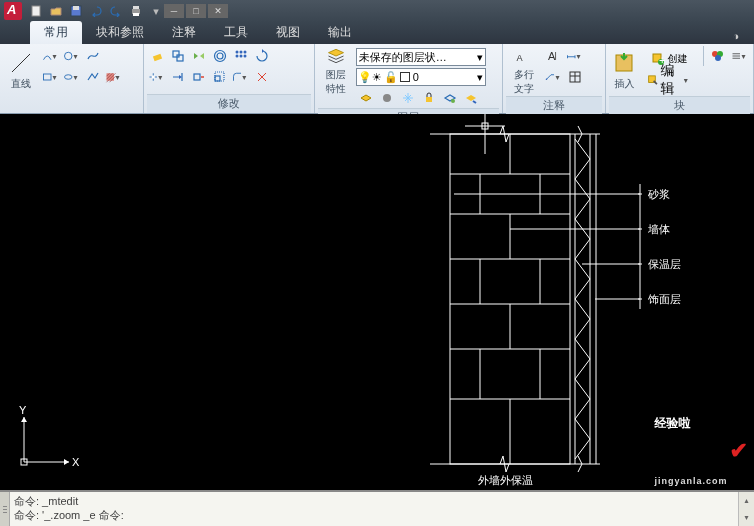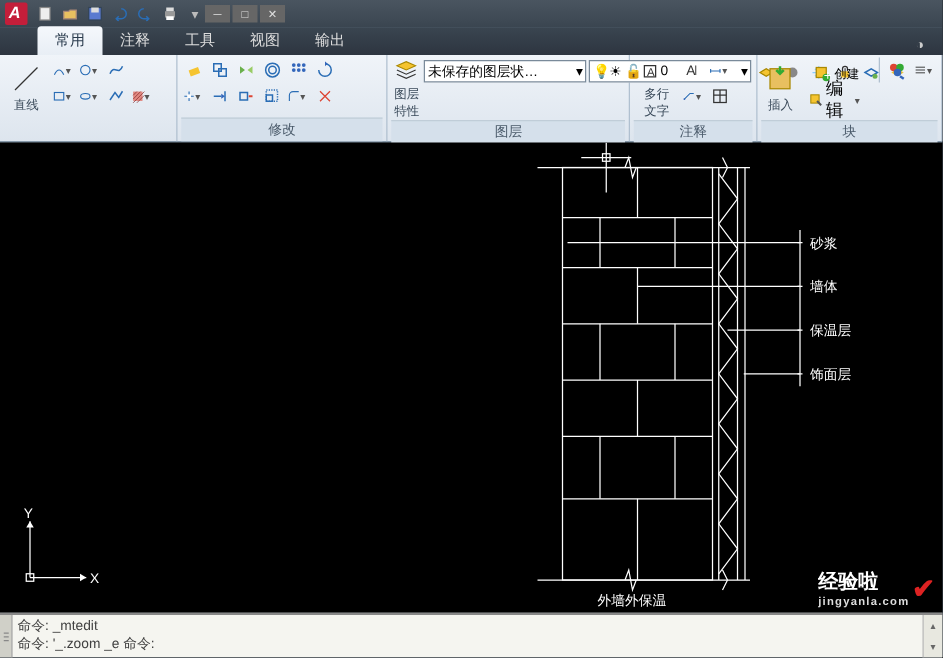--- a/index.html
+++ b/index.html
@@ -39,21 +39,21 @@
 .layer-combo { width:130px; height:18px; background:#fff; border:1px solid #7a8a9a; display:flex; align-items:center; padding:0 2px; font-size:10px; }
 .layer-combo .sq { width:10px; height:10px; background:#fff; border:1px solid #333; margin:0 3px; }
 .layer-icons { display:flex; gap:1px; }
 .layer-icons span { width:12px; height:12px; }
 
 
 .drawarea { position:relative; height:376px; background:#000; overflow:hidden; }
 .canvas-svg { position:absolute; left:0; top:0; }
 .ucs { position:absolute; left:14px; bottom:18px; }
 .watermark { position:absolute; right:6px; bottom:4px; color:#fff; font-size:13px; font-weight:bold; display:flex; align-items:center; gap:2px; }
-.watermark .sub { font-size:9px; color:#ddd; display:block; letter-spacing:1px; }
+.watermark .sub { font-size:9px; color:#ddd; display:block; letter-spacing:1px;margin-top:44px; }
 .watermark .chk { color:#d22; font-size:22px; }
 
 
 .cmdarea { height:36px; background:#f5f5f0; border-top:2px solid #888; display:flex; }
 .cmd-handle { width:10px; background:#d0d0c8; border-right:1px solid #aaa; display:flex; flex-direction:column; justify-content:center; align-items:center; gap:2px; }
 .cmd-handle div { width:4px; height:1px; background:#888; }
 .cmd-text { flex:1; padding:2px 4px; font-family:"SimSun",monospace; font-size:12px; color:#404040; line-height:14px; }
 .cmd-scroll { width:16px; background:#e8e8e0; border-left:1px solid #bbb; display:flex; flex-direction:column; }
 .cmd-scroll div { flex:1; display:flex; align-items:center; justify-content:center; font-size:8px; color:#666; }
 
@@ -106,20 +106,21 @@
   </div>
   <div class="winctrl">
     <div class="winctrl-btn">─</div>
     <div class="winctrl-btn">□</div>
     <div class="winctrl-btn">✕</div>
   </div>
 </div>
 
 <div class="tabrow">
   <div class="tab active">常用</div>
+  <div class="tab">块和参照</div>
   <div class="tab">注释</div>
   <div class="tab">工具</div>
   <div class="tab">视图</div>
   <div class="tab">输出</div>
   <div style="flex:1"></div>
   <div class="qat-btn" style="color:#ccc;margin-right:10px">◑</div>
 </div>
 
 <div class="ribbon">
 
@@ -272,21 +273,21 @@
     <div class="panel-body">
       <div class="big-btn">
         <svg class="ic" viewBox="0 0 24 24">
             <path d="M3 8l9-4 9 4-9 4z" fill="#f5c430" stroke="#a80"></path>
             <path d="M3 12l9 4 9-4" class="stroke-k"></path>
             <path d="M3 16l9 4 9-4" class="stroke-k"></path>
           </svg>
         <span class="lbl" style="white-space:pre">图层
 特性</span>
       </div>
-      <div style="display:flex;flex-direction:row;gap:2px;padding-top:2px">
+      <div style="display:flex;flex-direction:column;gap:2px;padding-top:2px">
         <div class="layer-combo">
           <span>未保存的图层状…</span>
           <span style="margin-left:auto">▾</span>
         </div>
         <div class="layer-combo">
           <span class="layer-icons">
             <span>💡</span>
             <span>☀</span>
             <span>🔓</span>
           </span>
@@ -493,21 +494,21 @@
     <line x1="10" y1="60" x2="10" y2="15" stroke="#fff"></line>
     <path d="M55 60l-5 -3v6z" fill="#fff"></path>
     <path d="M10 15l-3 5h6z" fill="#fff"></path>
     <rect x="7" y="57" width="6" height="6" fill="none" stroke="#fff"></rect>
     <text x="58" y="64" fill="#fff" font-size="11">X</text>
     <text x="5" y="12" fill="#fff" font-size="11">Y</text>
   </svg>
 
   <div class="watermark">
     <div>
-      <span style="font-size:16px">经验啦</span>
+      <span style="font-size:12px">经验啦</span>
       <span class="sub">jingyanla.com</span>
     </div>
     <span class="chk">✔</span>
   </div>
 </div>
 
 <div class="cmdarea">
   <div class="cmd-handle">
       <div></div>
       <div></div>

